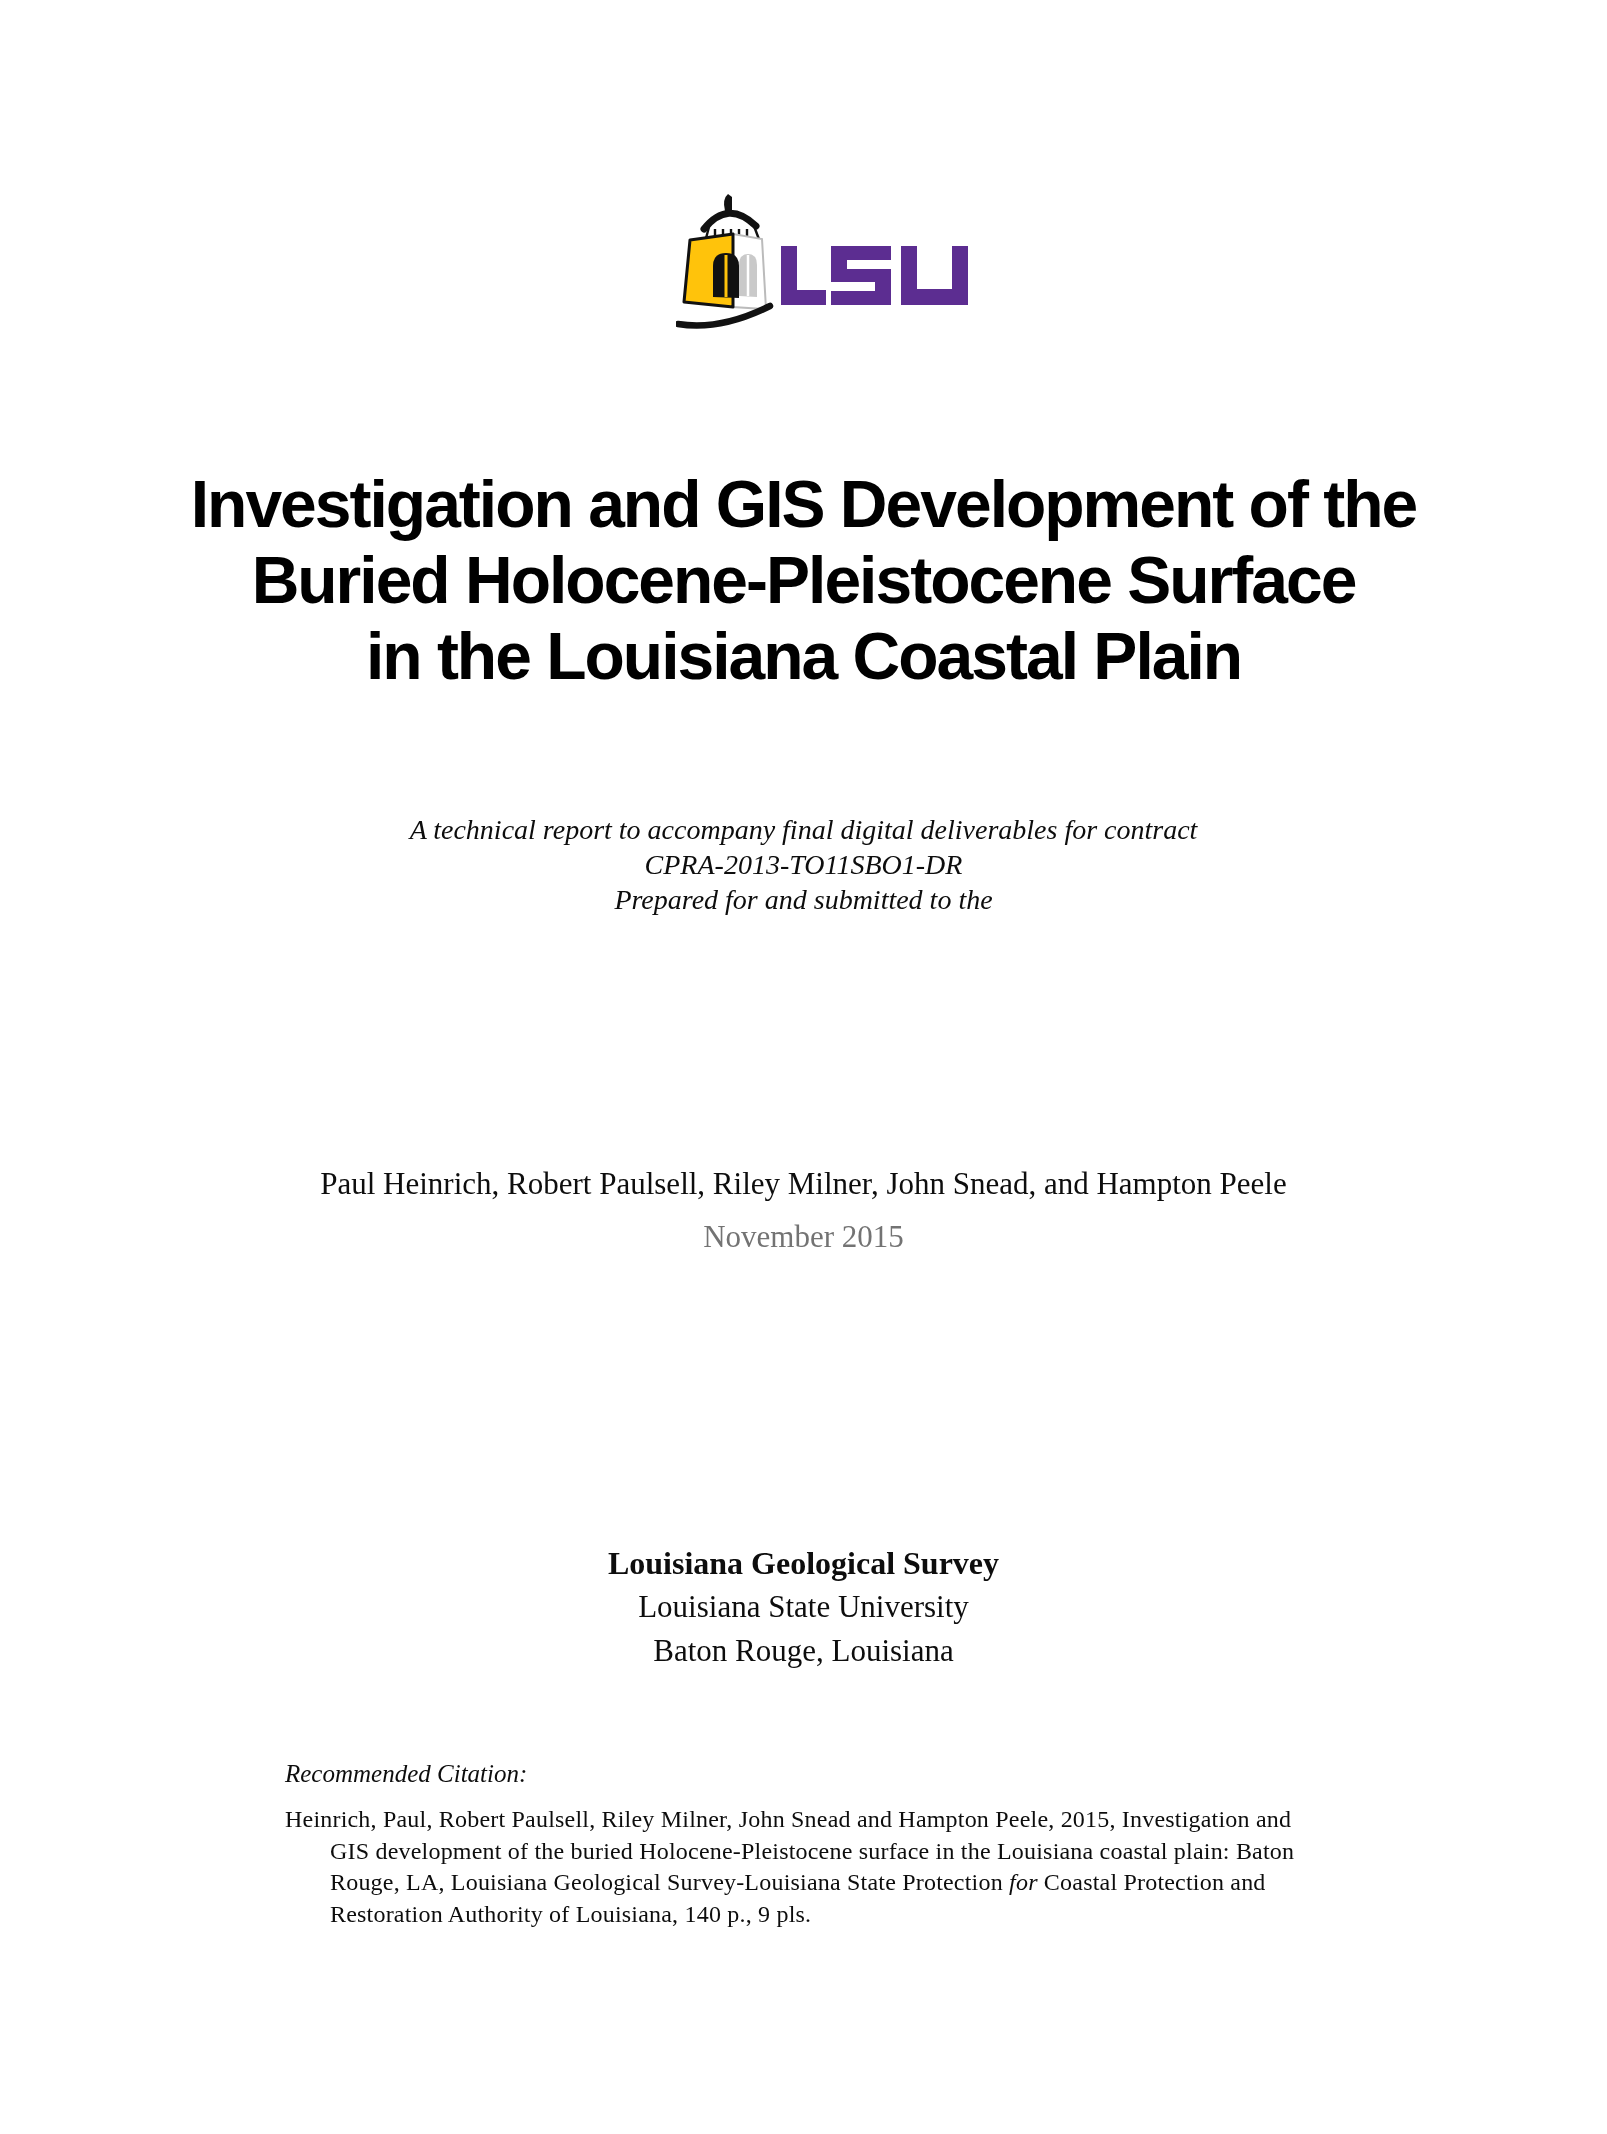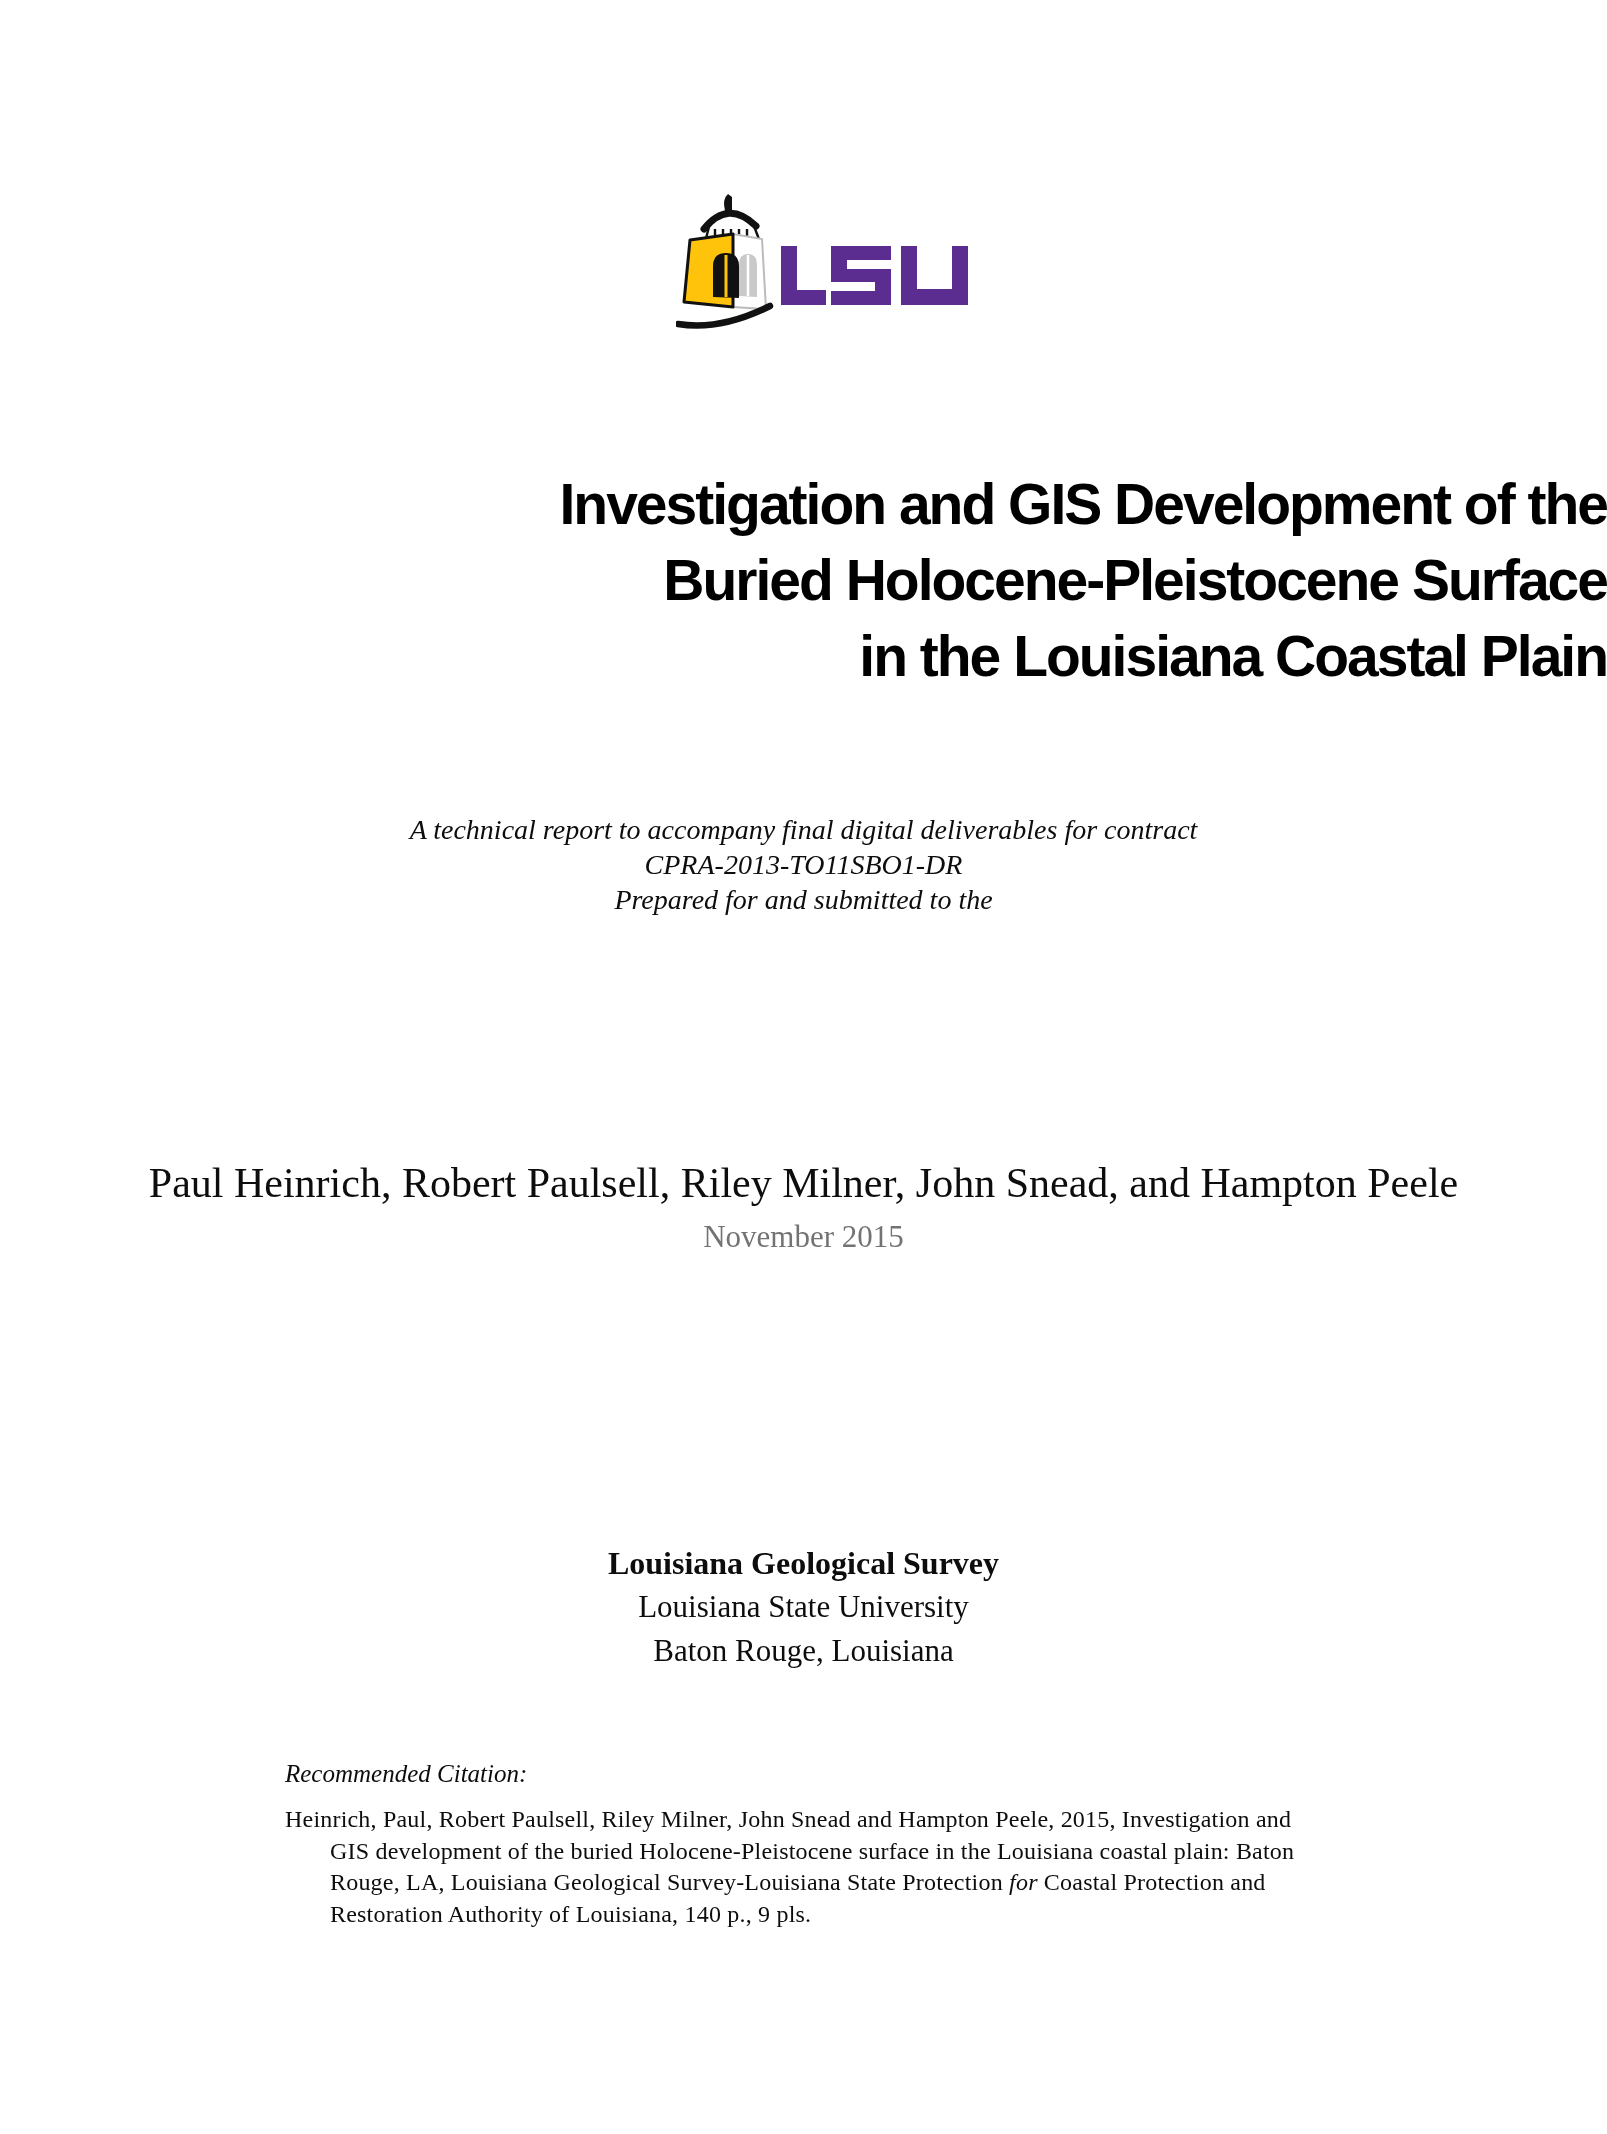--- a/index.html
+++ b/index.html
@@ -9,40 +9,40 @@
     background:#ffffff;
     overflow:hidden;
     font-family:"Liberation Serif", serif;
     color:#111;
   }
   
   .logo{position:absolute;left:676px;top:193px;width:294px;height:137px;}
   
   .title{
     position:absolute;left:0;top:466px;width:1607px;
-    text-align:right;
+    text-align:center;
     font-family:"Liberation Sans", sans-serif;
     font-weight:700;
-    font-size:57px;line-height:76px;letter-spacing:-2px;
+    font-size:66px;line-height:76px;letter-spacing:-2px;
     color:#000;
   }
   .title .tline{display:block;}
   
   .subtitle{
     position:absolute;left:0;top:812px;width:1607px;
     text-align:center;
     font-style:italic;
     font-size:28px;line-height:35px;
     color:#0d0d0d;
   }
   .subtitle .sline{display:block;}
   
   .authors{
     position:absolute;left:0;top:1165px;width:1607px;
-    text-align:center;font-size:42px;line-height:37px;color:#0d0d0d;
+    text-align:center;font-size:31px;line-height:37px;color:#0d0d0d;
   }
   .date{
     position:absolute;left:0;top:1218px;width:1607px;
     text-align:center;font-size:31px;line-height:37px;color:#737373;
   }
   
   .affiliation{
     position:absolute;left:0;top:1541px;width:1607px;
     text-align:center;font-size:31px;line-height:44px;color:#0d0d0d;
   }

